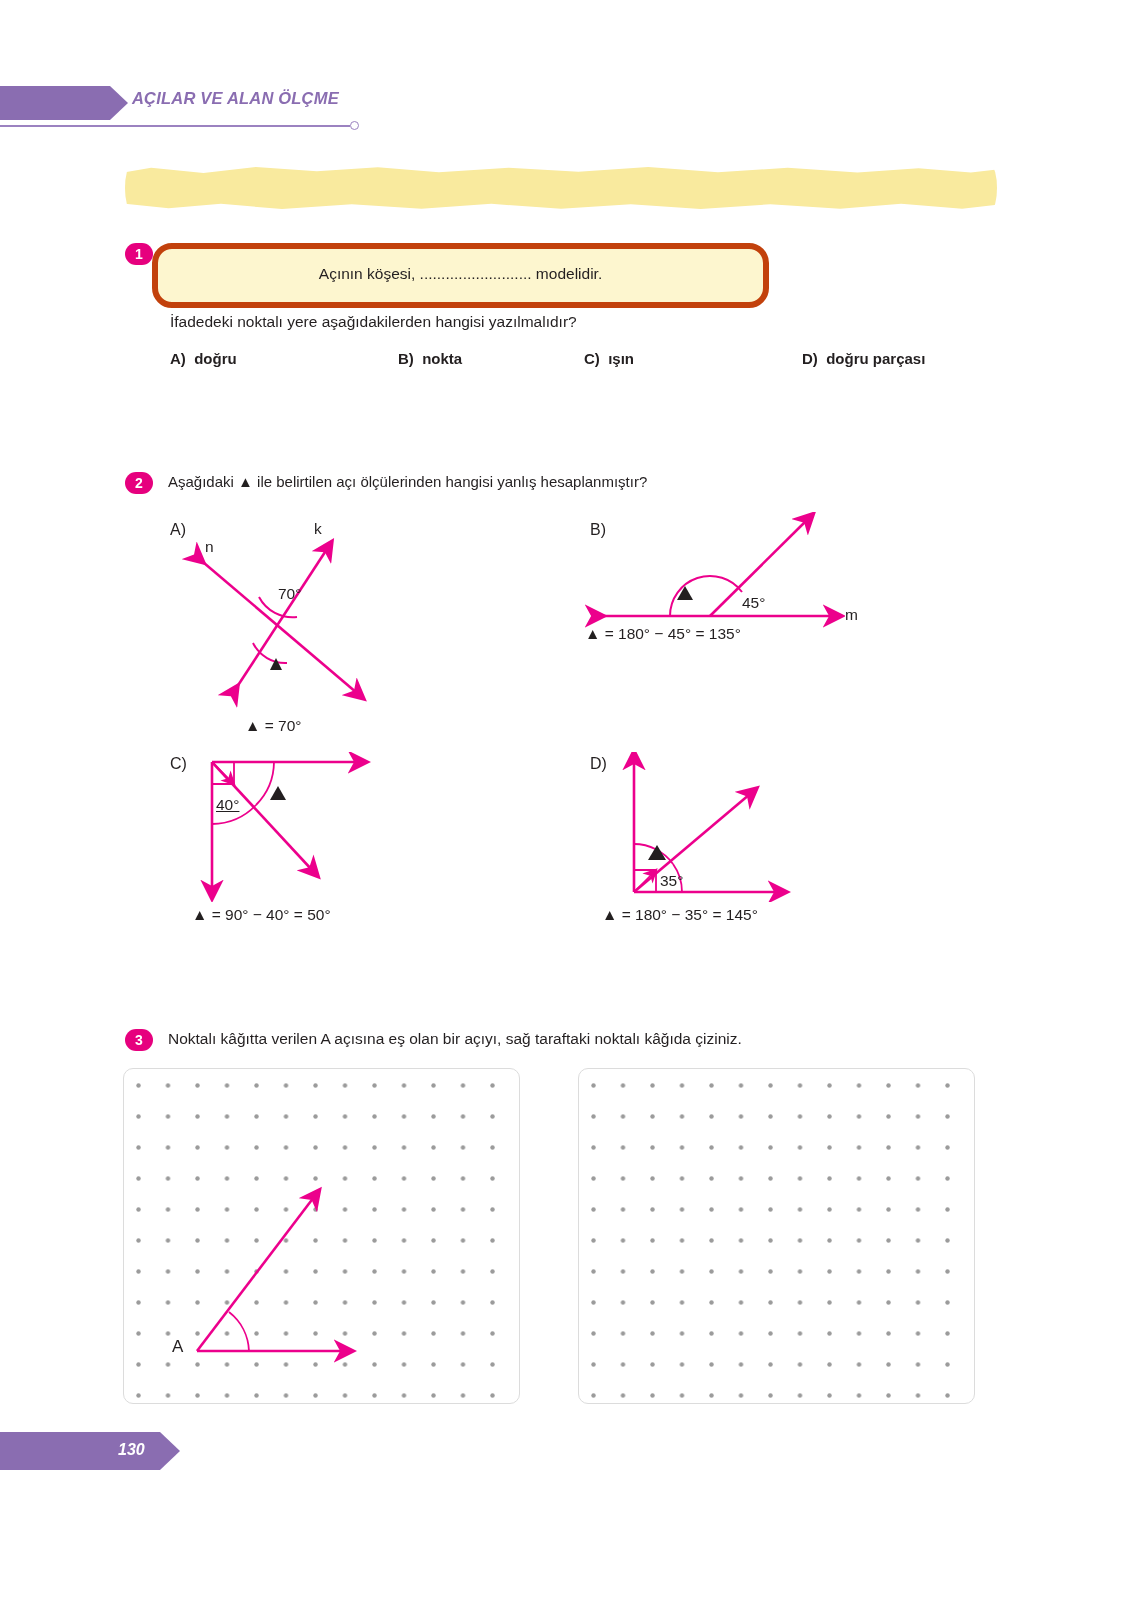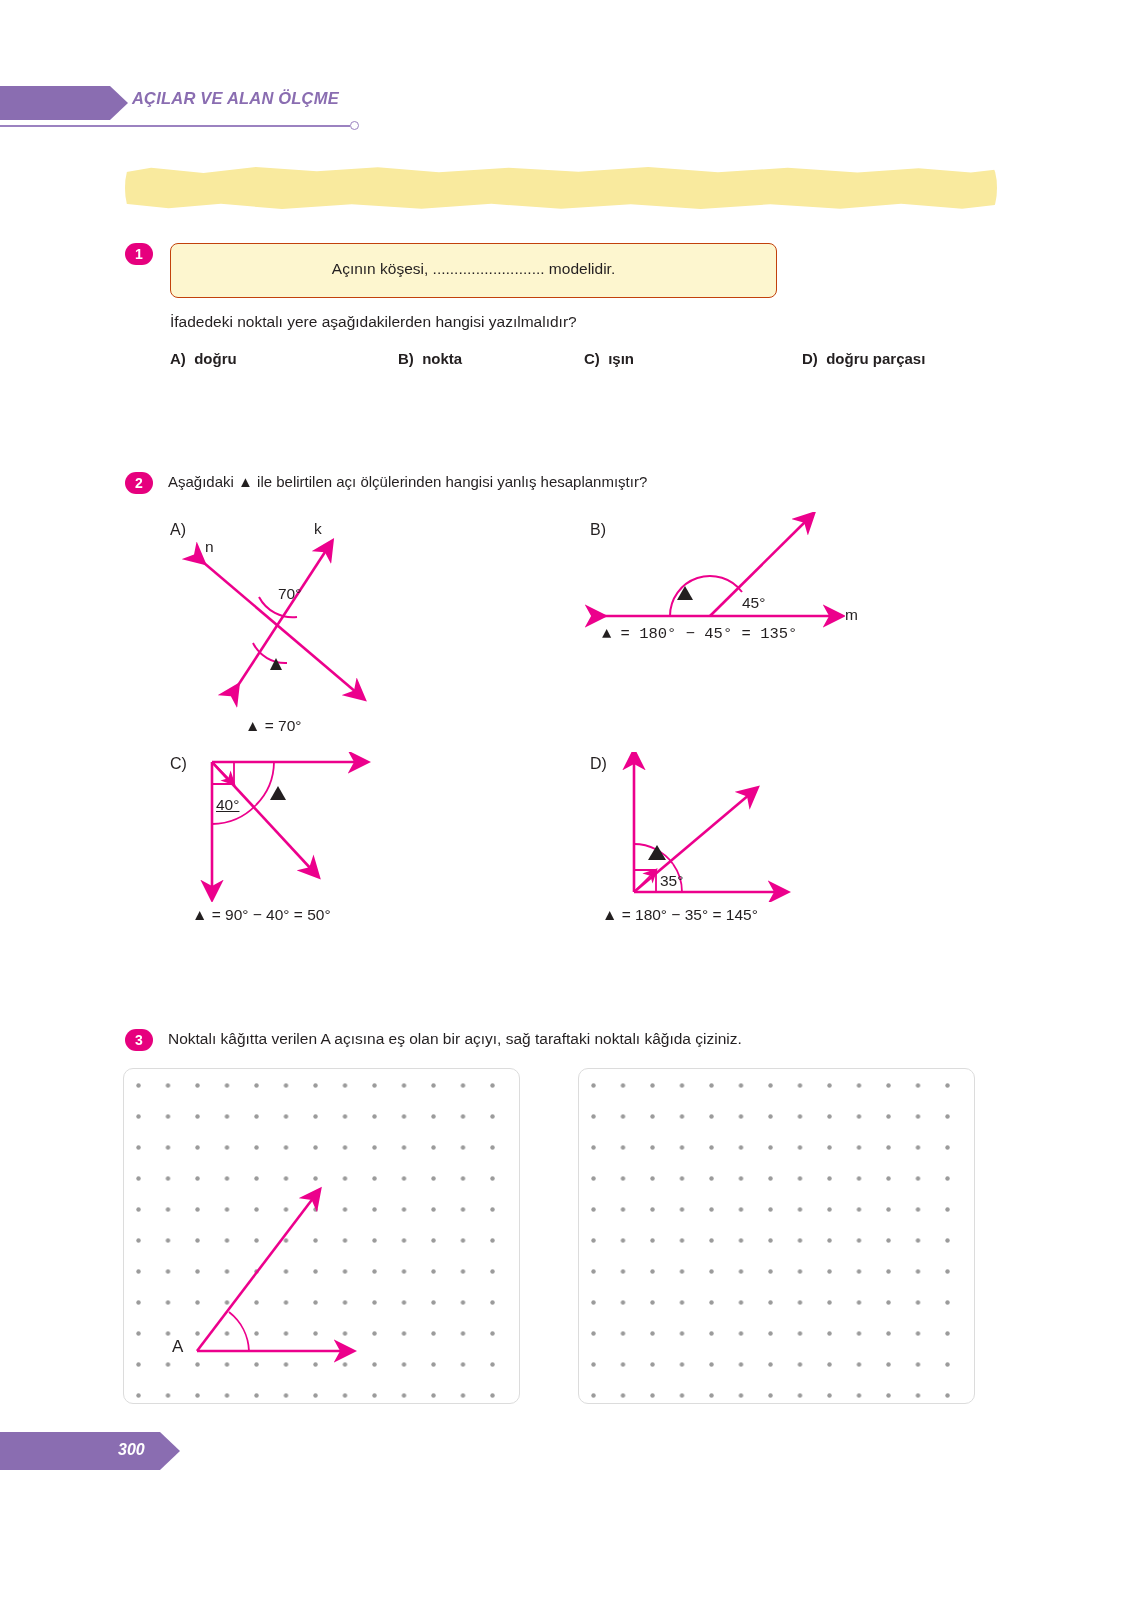--- a/index.html
+++ b/index.html
@@ -32,22 +32,22 @@
       89% 86%,82% 97%,74% 87%,66% 98%,58% 87%,50% 97%,42% 86%,34% 97%,26% 87%,
       18% 98%,11% 86%,5% 96%,0% 86%);}
   .banner-txt{position:absolute;left:0;top:16px;width:872px;text-align:center;
     font-size:19.5px;font-weight:bold;color:#231f20;letter-spacing:.2px;}
 
   
   .qnum{position:absolute;width:28px;height:22px;border-radius:11px;background:#e6007e;
     color:#fff;font-size:14px;font-weight:bold;text-align:center;line-height:22px;}
 
   
-  .q1-box{position:absolute;left:170px;top:243px;width:605px;height:53px;
-    background:#fdf6cf;border:1px solid #c2410c;border-radius:8px;}
+  .q1-box{position:absolute;left:152px;top:243px;width:605px;height:53px;
+    background:#fdf6cf;border:6px solid #c2410c;border-radius:20px;}
   .q1-box-txt{position:absolute;left:0;top:16px;width:605px;text-align:center;
     font-size:15.5px;color:#231f20;}
   .q1-prompt{position:absolute;left:170px;top:313px;font-size:15.5px;text-align:center;}
   .q1-opts{position:absolute;left:170px;top:350px;width:800px;height:24px;}
   .q1-opts span.opt{position:absolute;font-size:15px;white-space:nowrap;font-weight:bold;}
   .o-a{left:0;}
   .o-b{left:228px;}
   .o-c{left:414px;}
   .o-d{left:632px;}
 
@@ -146,21 +146,21 @@
 
     <line x1="125" y1="104" x2="222" y2="8" stroke="#ec008c" stroke-width="2.6" marker-end="url(#ahB)"></line>
 
     <path d="M85,104 A40,40 0 0,1 157,80" fill="none" stroke="#ec008c" stroke-width="2"></path>
 
     <polygon points="92,88 108,88 100,74" fill="#231f20"></polygon>
   </svg>
 </div>
 <div class="figlabel" style="left:845px;top:606px;">m</div>
 <div class="figlabel" style="left:742px;top:594px;">45°</div>
-<div class="formula" style="left:602px;top:625px;font-family:Liberation Mono, monospace;">▲ = 180° − 45° = 135°</div>
+<div class="formula" style="left:585px;top:625px;">▲ = 180° − 45° = 135°</div>
 
 <div class="optlabel" style="left:170px;top:755px;">C)</div>
 <div class="fig" style="left:200px;top:752px;width:190px;height:150px;">
   <svg width="190" height="150" viewBox="0 0 190 150">
     <defs>
       <marker id="ahC" markerWidth="9" markerHeight="9" refX="4" refY="4.5" orient="auto">
         <path d="M0,0 L9,4.5 L0,9 L2.5,4.5 Z" fill="#ec008c"></path>
       </marker>
     </defs>
 
@@ -243,14 +243,14 @@
       <pattern id="dotsR" x="12" y="14" width="29.5" height="31" patternUnits="userSpaceOnUse">
         <circle cx="2.5" cy="2.5" r="2.2" fill="#9b9b9b"></circle>
       </pattern>
     </defs>
     <rect x="0" y="0" width="393" height="332" fill="url(#dotsR)"></rect>
   </svg>
 </div>
 
 <div class="ftr">
   <div class="ftr-tab"></div>
-  <div class="ftr-num">300</div>
+  <div class="ftr-num">130</div>
 </div>
 
 </body></html>

